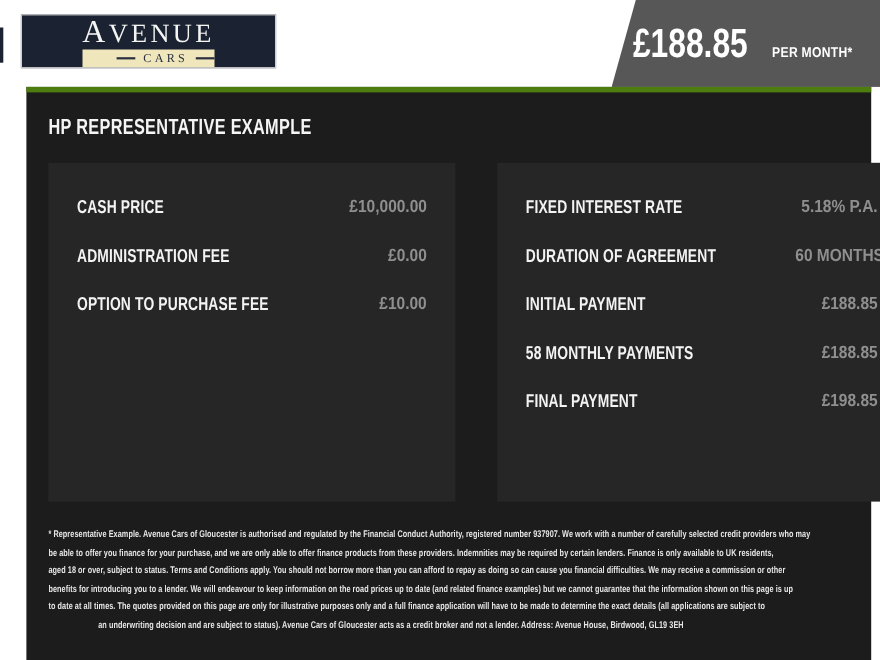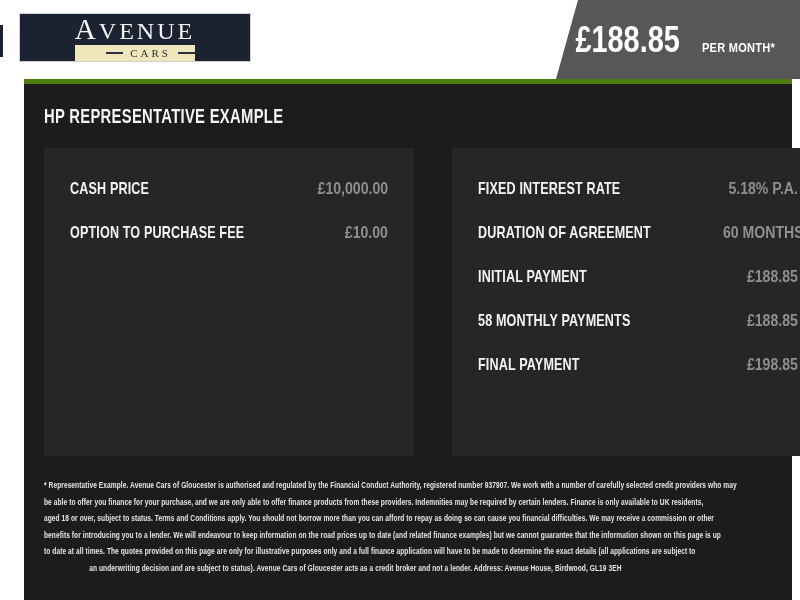--- a/index.html
+++ b/index.html
@@ -77,20 +77,24 @@
 
   <div class="main">
     <div class="heading">HP REPRESENTATIVE EXAMPLE</div>
 
     <div class="panel panel-left">
       <div class="row">
         <span class="row-label">CASH PRICE</span>
         <span class="row-value">£10,000.00</span>
       </div>
       <div class="row">
+        <span class="row-label">ADMINISTRATION FEE</span>
+        <span class="row-value">£0.00</span>
+      </div>
+      <div class="row">
         <span class="row-label">OPTION TO PURCHASE FEE</span>
         <span class="row-value">£10.00</span>
       </div>
     </div>
 
     <div class="panel panel-right">
       <div class="row">
         <span class="row-label">FIXED INTEREST RATE</span>
         <span class="row-value">5.18% P.A.</span>
       </div>

